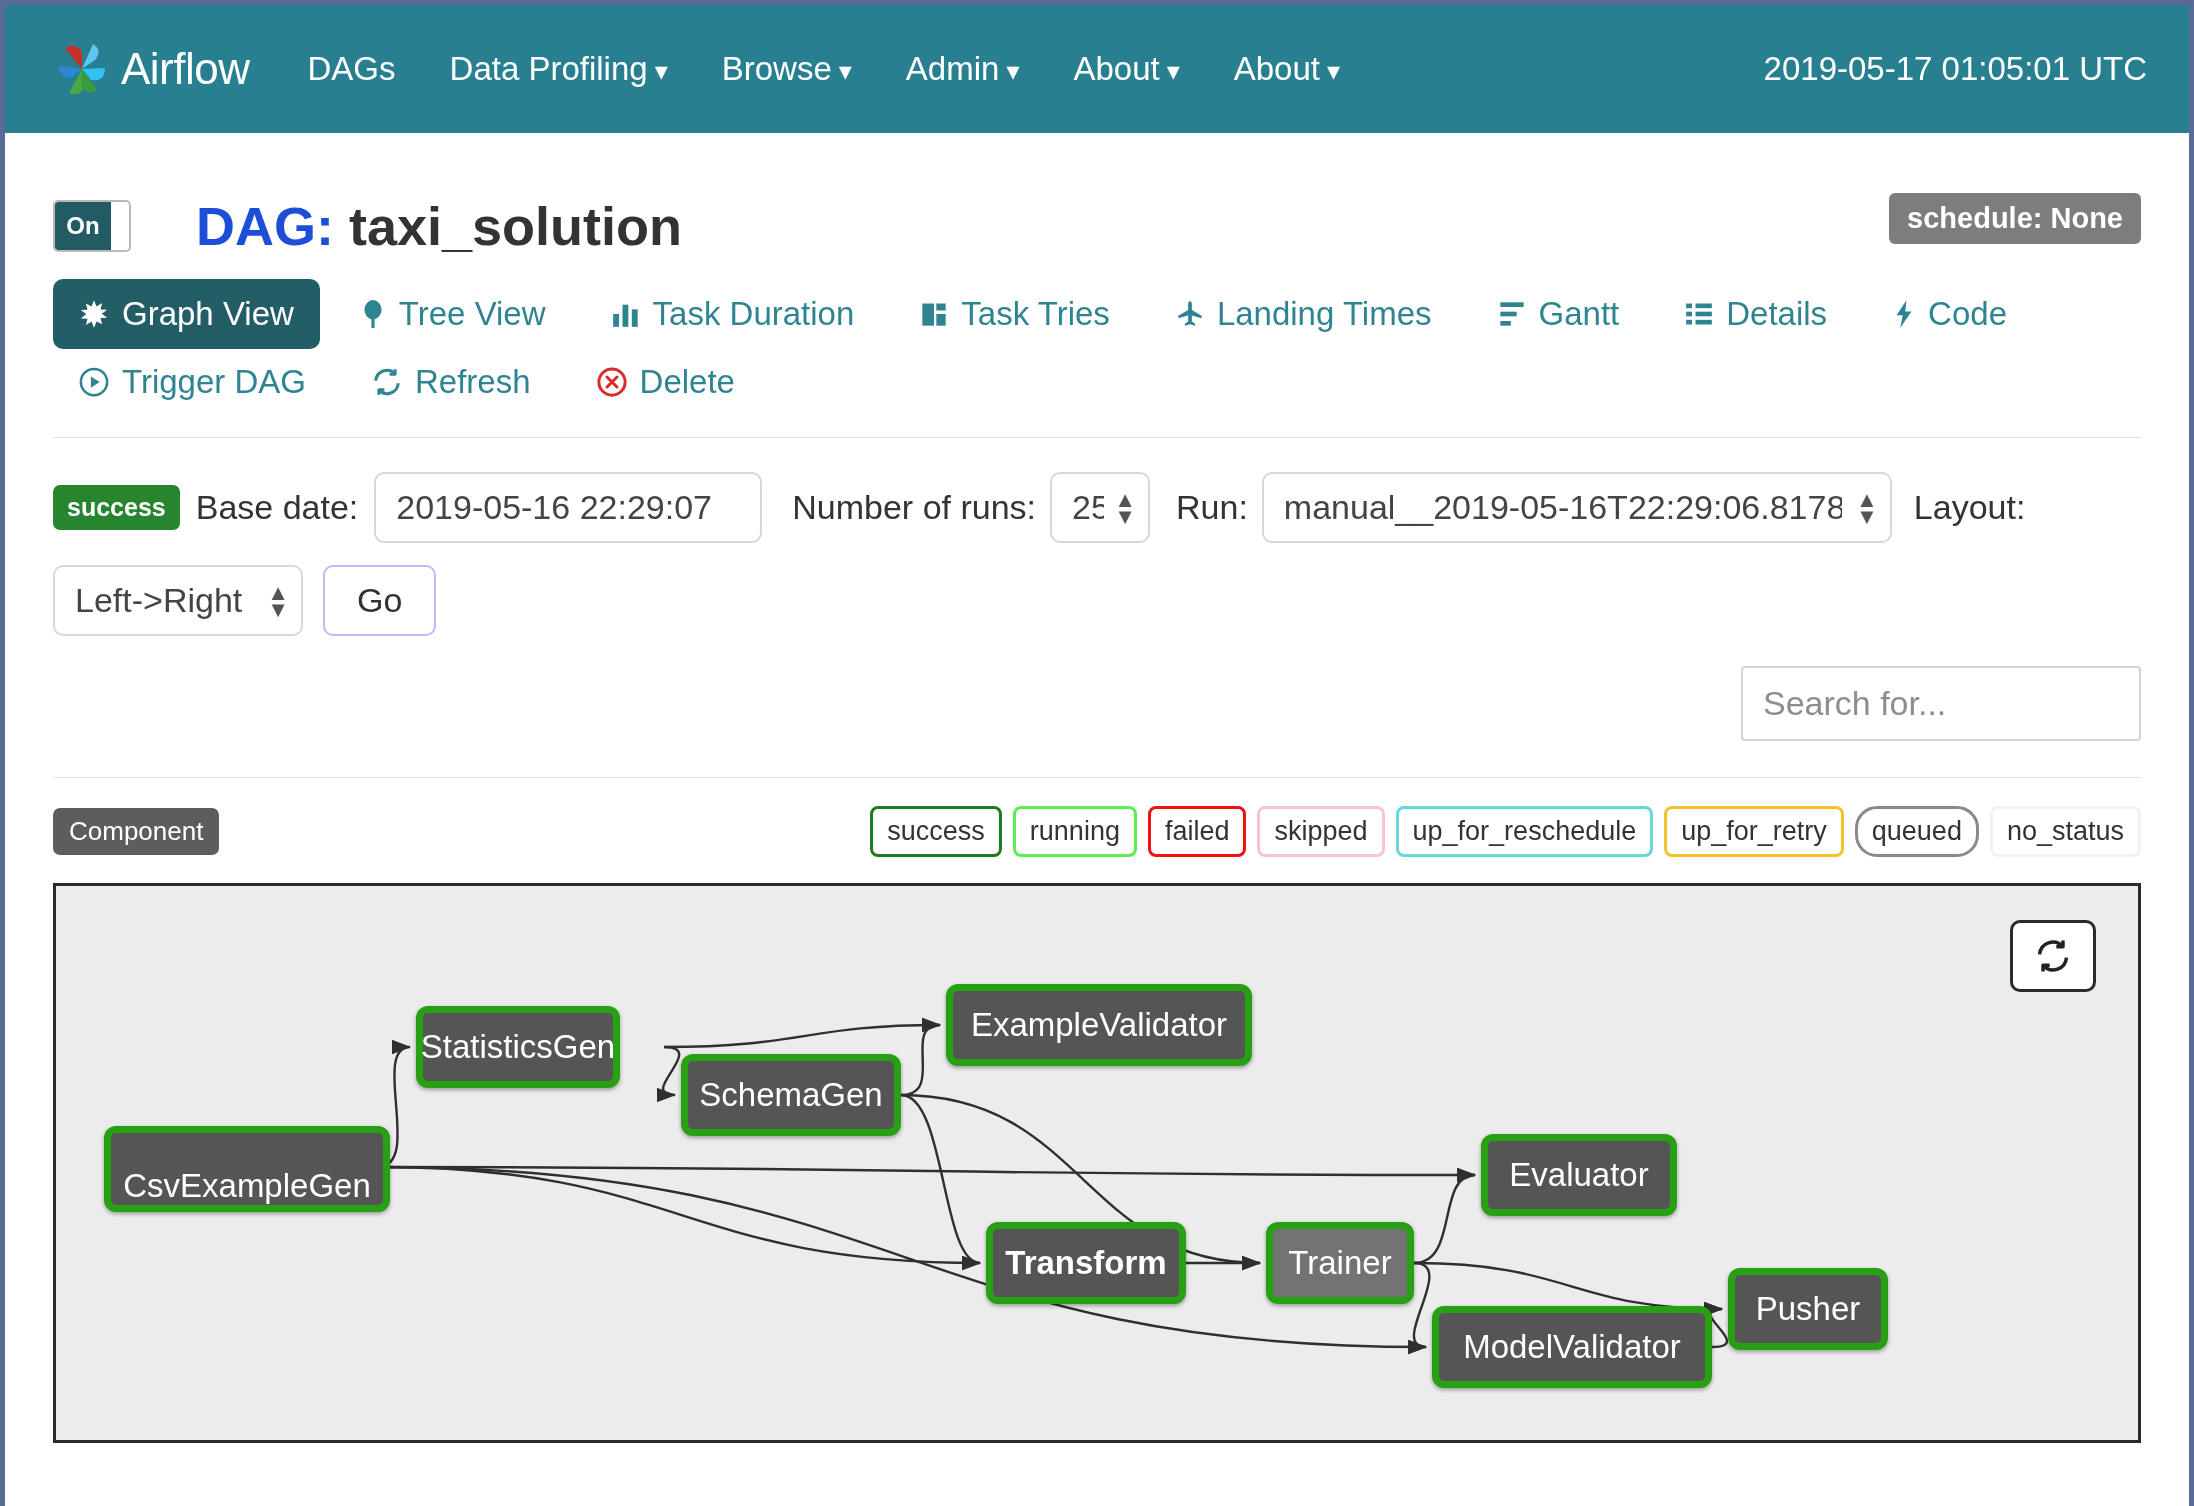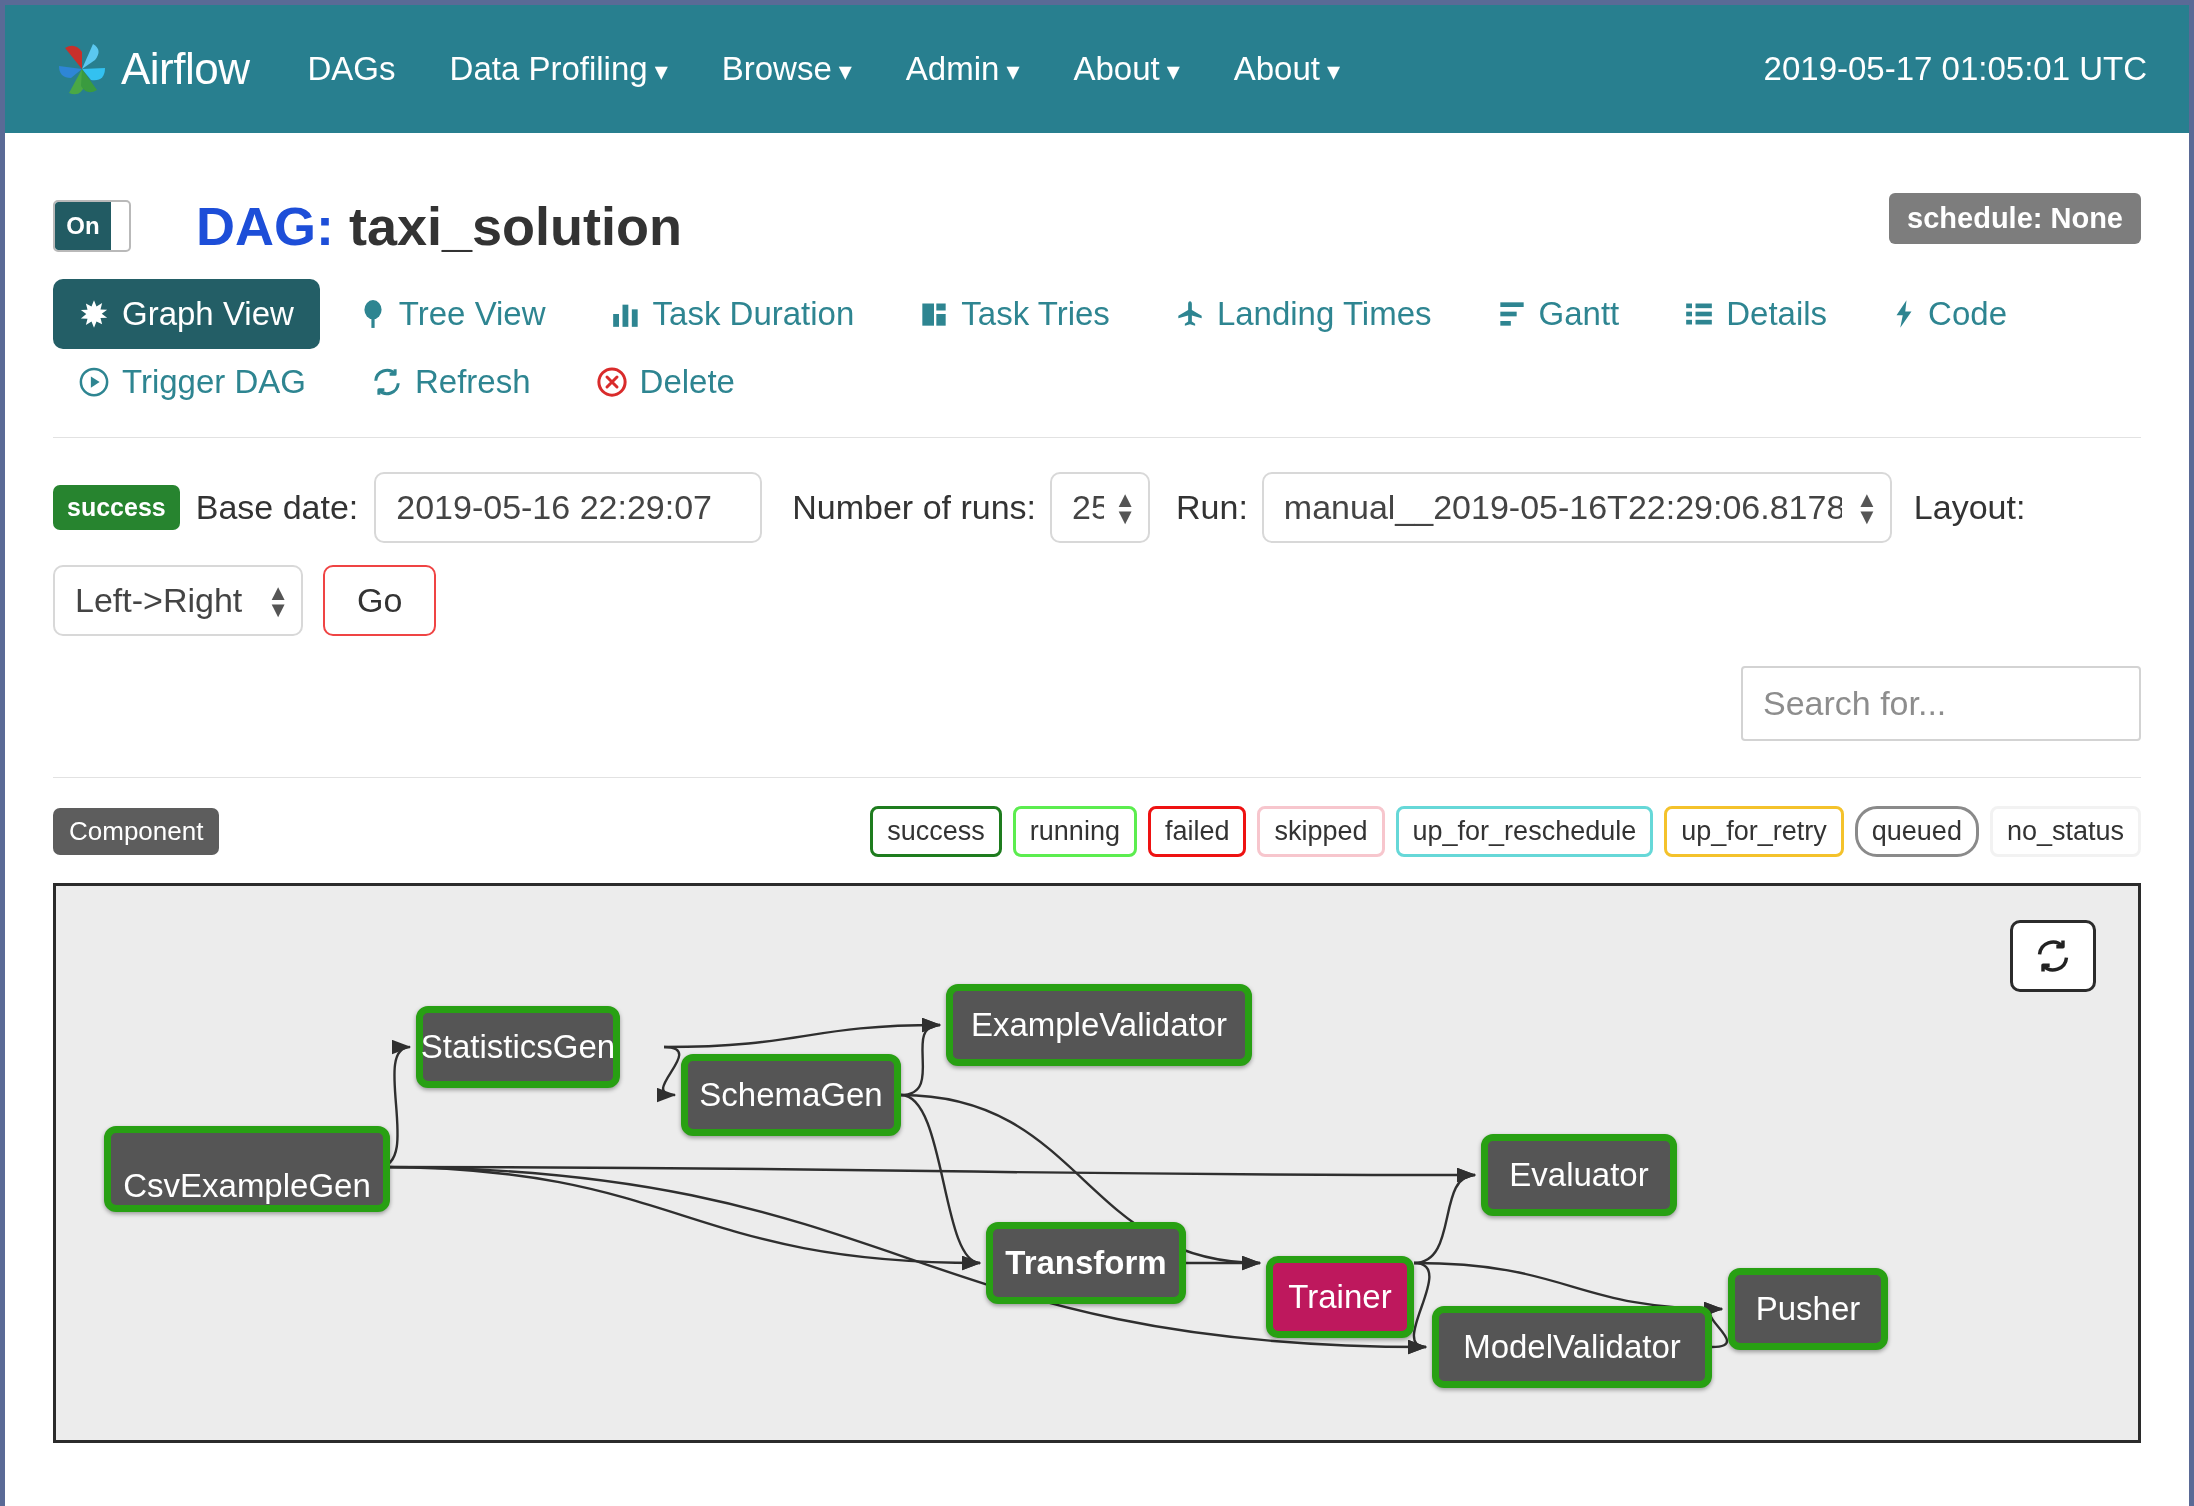--- a/index.html
+++ b/index.html
@@ -190,21 +190,21 @@
     font-size:22px; color:#555;
     line-height:0.78;
     display:flex; flex-direction:column;
     pointer-events:none;
   }
   #num-runs { width:100px; padding-right:44px; margin-left:14px; }
   #run-select { width:630px; padding-right:48px; margin-left:14px; }
   #layout-select { width:250px; padding-right:48px; }
   .gobtn {
     background:#ffffff;
-    border:2px solid #ef4444;
+    border:2px solid #c4b5fd;
     border-radius:10px;
     font-size:34px;
     color:#333333;
     padding:14px 32px;
     margin-left:20px;
     cursor:pointer;
     font-family: "Liberation Sans", sans-serif;
   }
   .second-row { display:flex; align-items:center; margin-top:22px; }
 
@@ -531,21 +531,21 @@
           </div>
           <div class="gnode" style="left: 625px; top: 168px; width: 220px; height: 82px; background: rgb(85, 85, 85); border-color: rgb(40, 160, 19);">
             <span>SchemaGen</span>
           </div>
           <div class="gnode" style="left: 890px; top: 98px; width: 306px; height: 82px; background: rgb(85, 85, 85); border-color: rgb(40, 160, 19);">
             <span>ExampleValidator</span>
           </div>
           <div class="gnode" style="left: 930px; top: 336px; width: 200px; height: 82px; background: rgb(85, 85, 85); border-color: rgb(40, 160, 19); font-weight: bold;">
             <span>Transform</span>
           </div>
-          <div class="gnode" style="left: 1210px; top: 336px; width: 148px; height: 82px; background: #be185d; border-color: rgb(40, 160, 19); margin-top: 34px;">
+          <div class="gnode" style="left: 1210px; top: 336px; width: 148px; height: 82px; background: #737373; border-color: rgb(40, 160, 19);">
             <span>Trainer</span>
           </div>
           <div class="gnode" style="left: 1425px; top: 248px; width: 196px; height: 82px; background: rgb(85, 85, 85); border-color: rgb(40, 160, 19);">
             <span>Evaluator</span>
           </div>
           <div class="gnode" style="left: 1376px; top: 420px; width: 280px; height: 82px; background: rgb(85, 85, 85); border-color: rgb(40, 160, 19);">
             <span>ModelValidator</span>
           </div>
           <div class="gnode" style="left: 1672px; top: 382px; width: 160px; height: 82px; background: rgb(85, 85, 85); border-color: rgb(40, 160, 19);">
             <span>Pusher</span>

